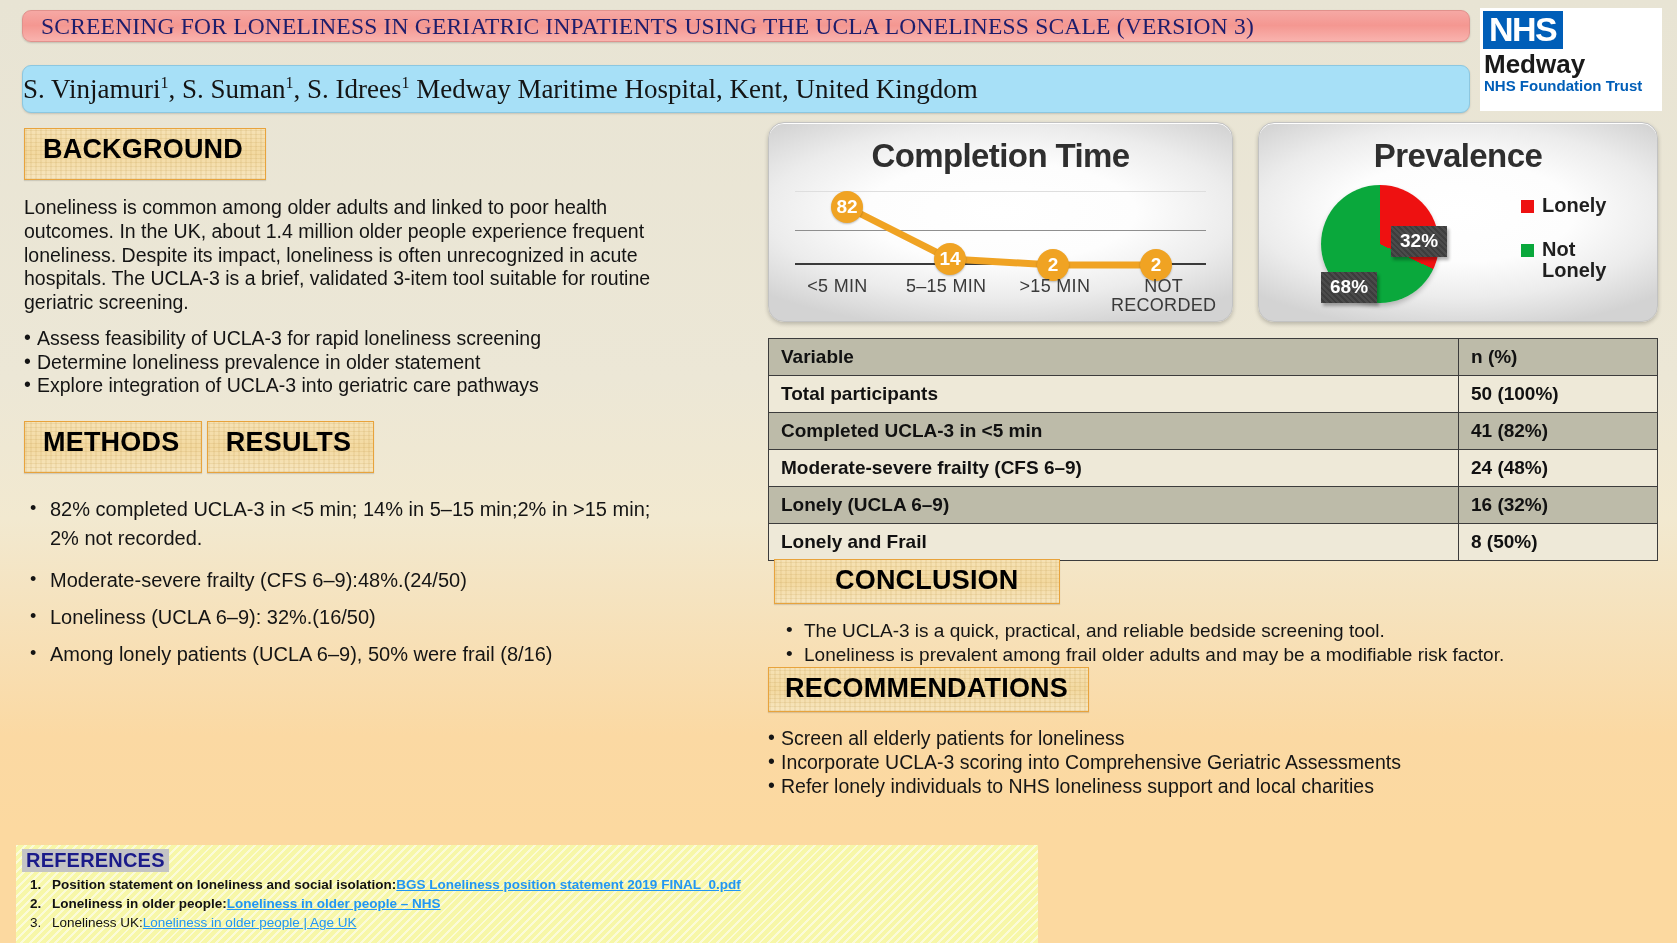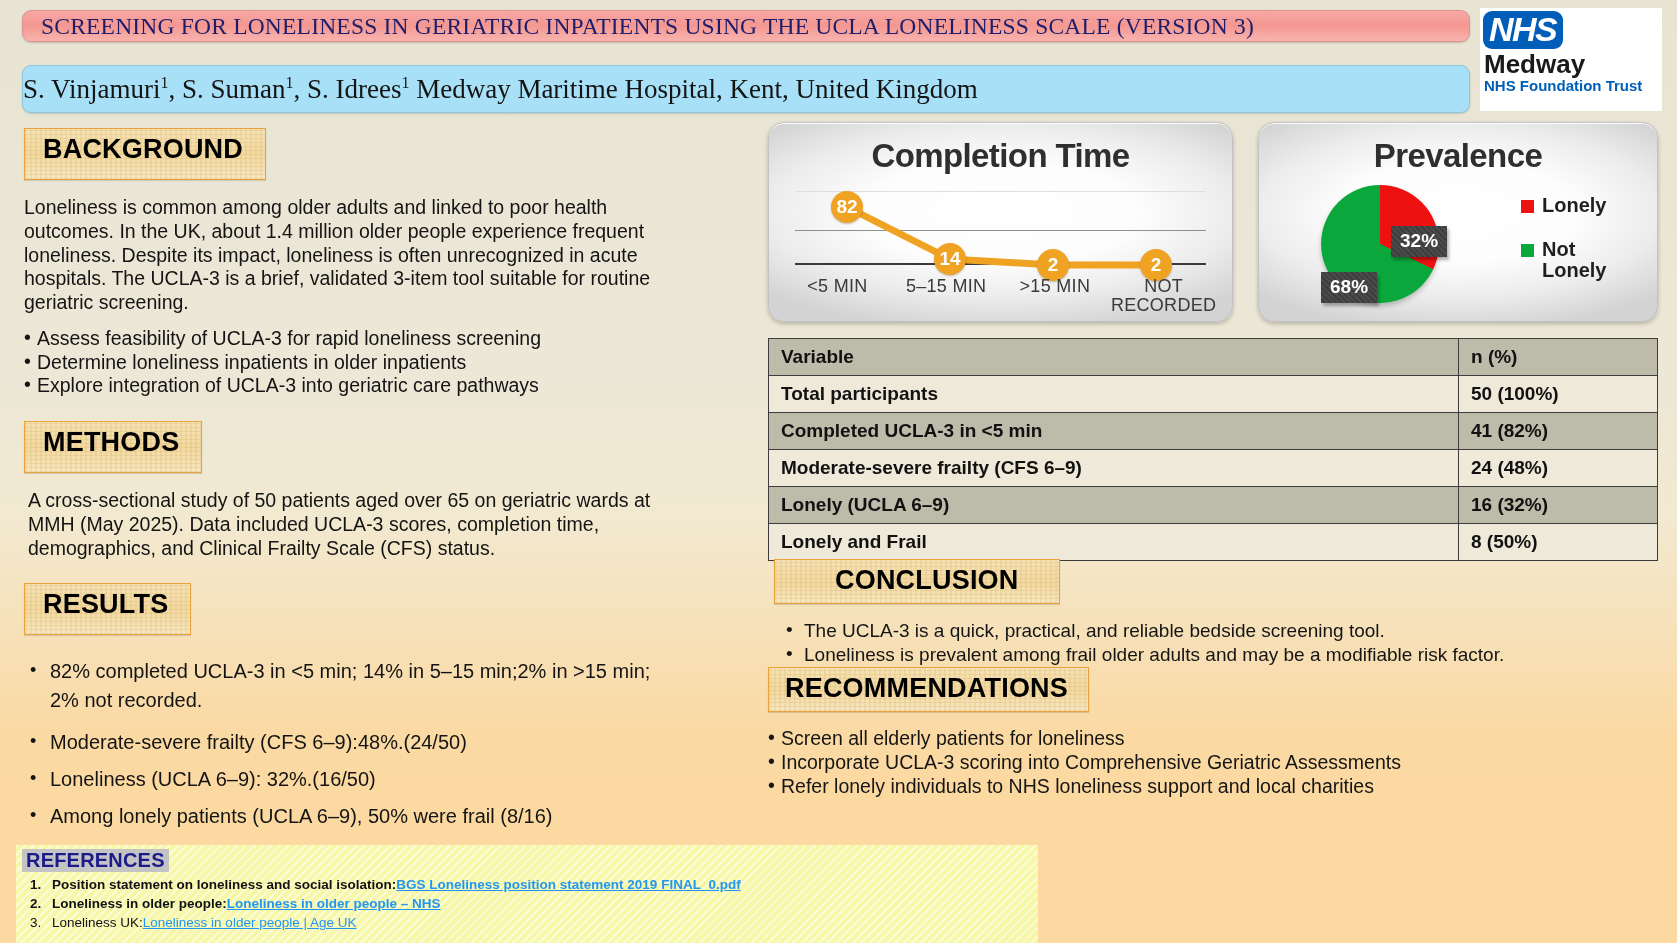--- a/index.html
+++ b/index.html
@@ -32,24 +32,23 @@
   }
   .author-bar .t { font-family: "Liberation Serif", serif; font-size: 27px; color: #141414; }
   .author-bar sup { font-size: 16px; }
 
   .nhs-logo {
     position: absolute; left: 1480px; top: 8px; width: 182px; height: 103px;
     background: #fff; overflow: hidden;
   }
   .nhs-box {
     background: #005eb8; color: #fff; display: inline-block;
-    font-family: "Liberation Sans", sans-serif; font-weight: bold; font-style: italic;
+    font-family: "Liberation Sans", sans-serif; font-weight: bold; 
     font-size: 34px; letter-spacing: -1.5px; padding: 1px 7px 2px 6px; margin: 3px 0 0 3px;
     line-height: 1.02;
-    border-radius: 9px;
   }
   .nhs-trustname {
     font-size: 26px; font-weight: bold; color: #1a1a1a; padding-left: 4px; line-height: 1.05; margin-top: 2px;
   }
   .nhs-sub { font-size: 15px; font-weight: bold; color: #005eb8; padding-left: 4px; line-height: 1.1; }
 
   
   .sec-head {
     display: inline-block; position: relative;
     background:
@@ -174,26 +173,25 @@
   </div>
 </div>
 
 <div id="left-col">
 
   <div class="sec-head">BACKGROUND</div>
   <p class="body-text" style="margin-top:16px;width:640px;">Loneliness is common among older adults and linked to poor health outcomes. In the UK, about 1.4 million older people experience frequent loneliness. Despite its impact, loneliness is often unrecognized in acute hospitals. The UCLA-3 is a brief, validated 3-item tool suitable for routine geriatric screening.</p>
 
   <ul class="bullets" style="margin-top:12px;">
     <li>Assess feasibility of UCLA-3 for rapid loneliness screening</li>
-    <li>Determine loneliness inpatients in older inpatients</li>
+    <li>Determine loneliness prevalence in older statement</li>
     <li>Explore integration of UCLA-3 into geriatric care pathways</li>
   </ul>
 
   <div class="sec-head" style="margin-top:23px;">METHODS</div>
-  <p class="body-text" style="margin-top:16px;width:655px;padding-left:4px;">A cross-sectional study of 50 patients aged over 65 on geriatric wards at MMH (May 2025). Data included UCLA-3 scores, completion time, demographics, and Clinical Frailty Scale (CFS) status.</p>
 
   <div class="sec-head" style="margin-top:22px;">RESULTS</div>
   <ul class="res-bullets" style="margin-top:22px;">
     <li style="width:640px;line-height:1.45;">82% completed UCLA-3 in &lt;5 min; 14% in 5–15 min;2% in &gt;15 min; 2% not recorded.</li>
     <li>Moderate-severe frailty (CFS 6–9):48%.(24/50)</li>
     <li>Loneliness (UCLA 6–9): 32%.(16/50)</li>
     <li>Among lonely patients (UCLA 6–9), 50% were frail (8/16)</li>
   </ul>
 </div>
 

